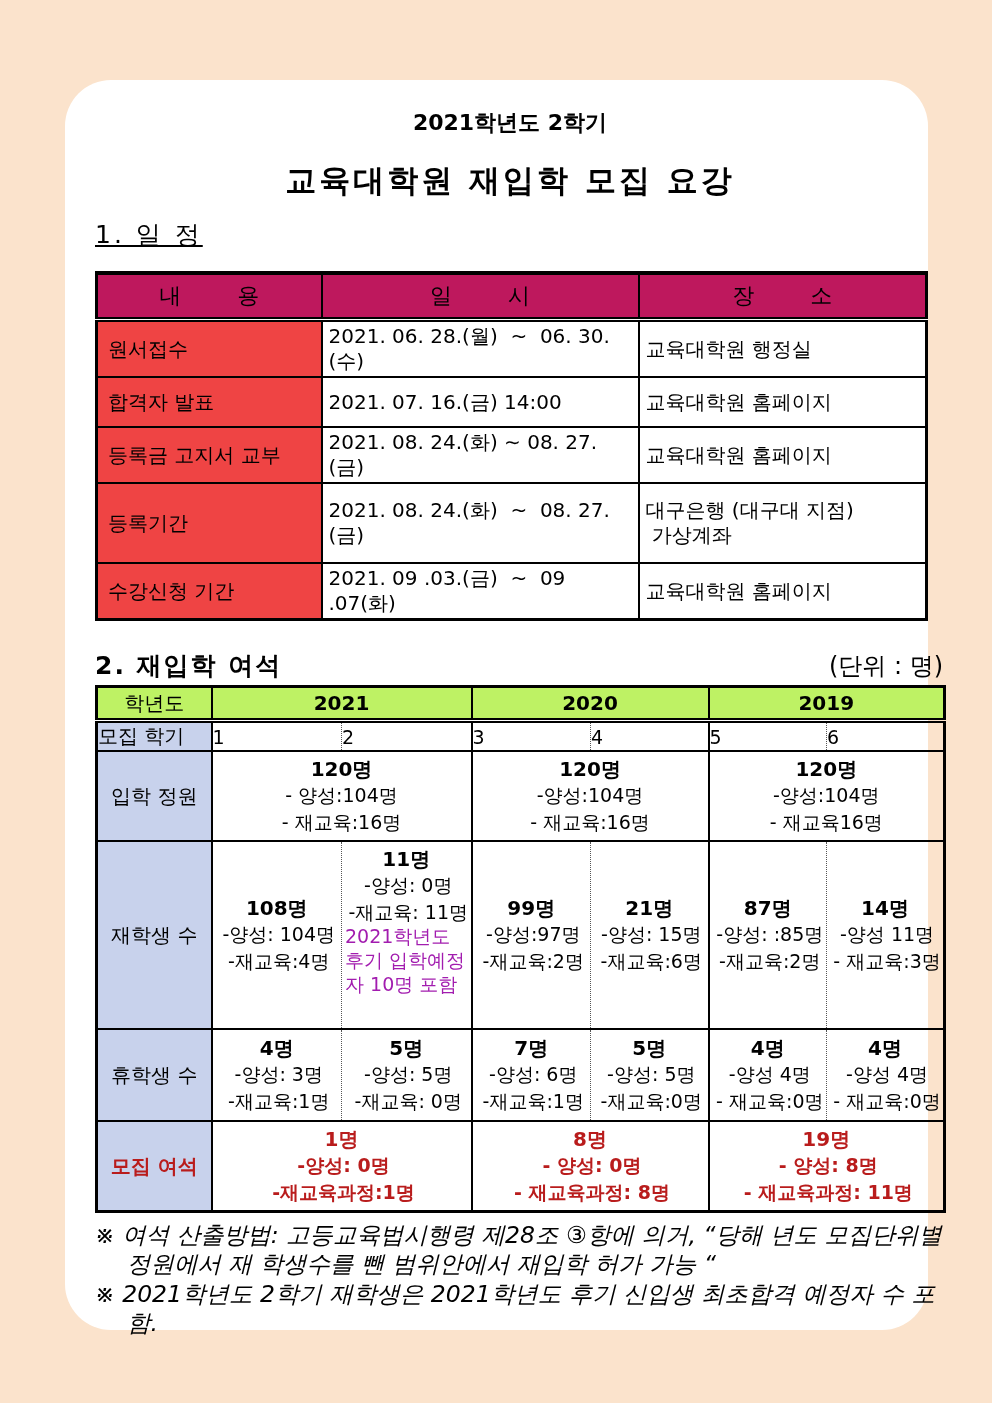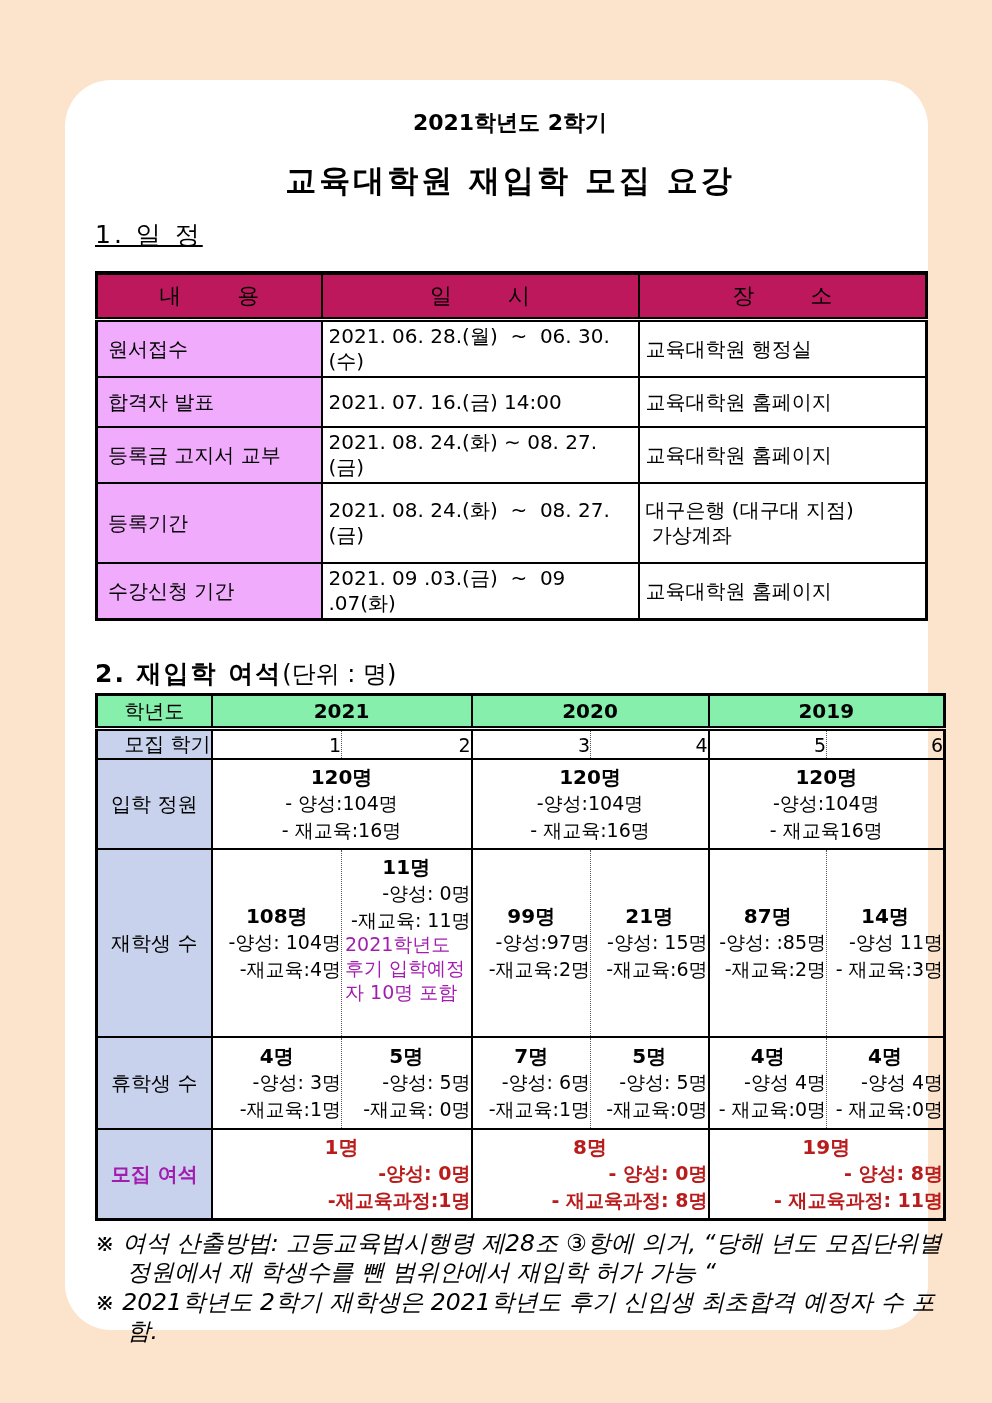--- a/index.html
+++ b/index.html
@@ -21,48 +21,48 @@
   .sec1-title { font-size:25px; margin-top:16px; letter-spacing:3px;text-decoration:underline; }
 
   
   table.t1 { border-collapse:collapse; table-layout:fixed; width:830px; margin-top:20px;
              border:3px solid #000; border-top:4px solid #000; }
   .t1 th, .t1 td { border:2px solid #000; font-weight:normal; overflow:hidden; }
   .t1 thead th { background:#be185d; border-bottom:5px double #000; height:40px;
                  text-align:center; font-size:22px; white-space:pre; }
   .t1 td { height:44px; font-size:20px; padding:2px 6px; white-space:pre-wrap; line-height:1.25; }
   .t1 tr.tall td { height:74px; }
-  .t1 td.lbl { background:#f0abfc; padding-left:10px; }
-
-  
-  .sec2-row { display:flex; align-items:flex-end; margin-top:36px; width:848px; }
+  .t1 td.lbl { background:#ef4444; padding-left:10px; }
+
+  
+  .sec2-row { display:flex; justify-content:space-between; align-items:flex-end; margin-top:28px; width:848px; }
   .sec2-title { font-size:25px; font-weight:bold; letter-spacing:2px; }
   .unit-label { font-size:24px; }
 
   
   table.t2 { border-collapse:collapse; table-layout:fixed; width:848px; margin-top:3px;
              border:3px solid #000; }
   .t2 td { border-top:2px solid #000; font-size:19px; vertical-align:middle; padding:0; overflow:hidden; }
   .t2 td.lbl { background:#c8d2ec; text-align:center; font-size:20px; }
-  .t2 tr.r-year td { background:#86efac; text-align:center; height:30px; border-bottom:5px double #000; }
+  .t2 tr.r-year td { background:#bef264; text-align:center; height:30px; border-bottom:5px double #000; }
   .t2 tr.r-year td.ytxt { font-weight:bold; font-size:20px; }
-  .t2 tr.r-sem td { height:27px; text-align:right; }
+  .t2 tr.r-sem td { height:27px; text-align:left; }
   .t2 tr.r-quota td { height:88px; }
   .t2 tr.r-enr td { height:182px; }
   .t2 tr.r-leave td { height:90px; }
   .t2 tr.r-vac td { height:88px; }
   .sl { border-left:2px solid #000; }
   .dl { border-left:1px dotted #555; }
   .t2 .tot { text-align:center; font-weight:bold; font-size:20px; line-height:1.3; }
-  .t2 .ln { font-size:19px; line-height:1.4; padding-left:4px; text-align:right; }
+  .t2 .ln { font-size:19px; line-height:1.4; padding-left:4px; text-align:center; }
   .t2 .quota-cell .ln { text-align:center; padding-left:0; }
   .t2 .note { color:#a21caf; font-size:19px; line-height:1.25; padding-left:3px; text-align:left; }
   .t2 td.vtop { vertical-align:top; padding-top:4px; }
   .t2 tr.r-vac .tot, .t2 tr.r-vac .ln { color:#b91c1c; font-weight:bold; }
-  .t2 td.lbl-vac { color:#a21caf; font-weight:bold; }
+  .t2 td.lbl-vac { color:#b91c1c; font-weight:bold; }
 
   
   .footnotes { margin-top:8px; width:860px;font-style:italic; }
   .footnotes p { margin:0 0 2px 0; font-size:23.5px; line-height:1.22; padding-left:32px; text-indent:-32px; }
 </style>
 </head>
 <body>
 
 <div class="card"></div>
 

